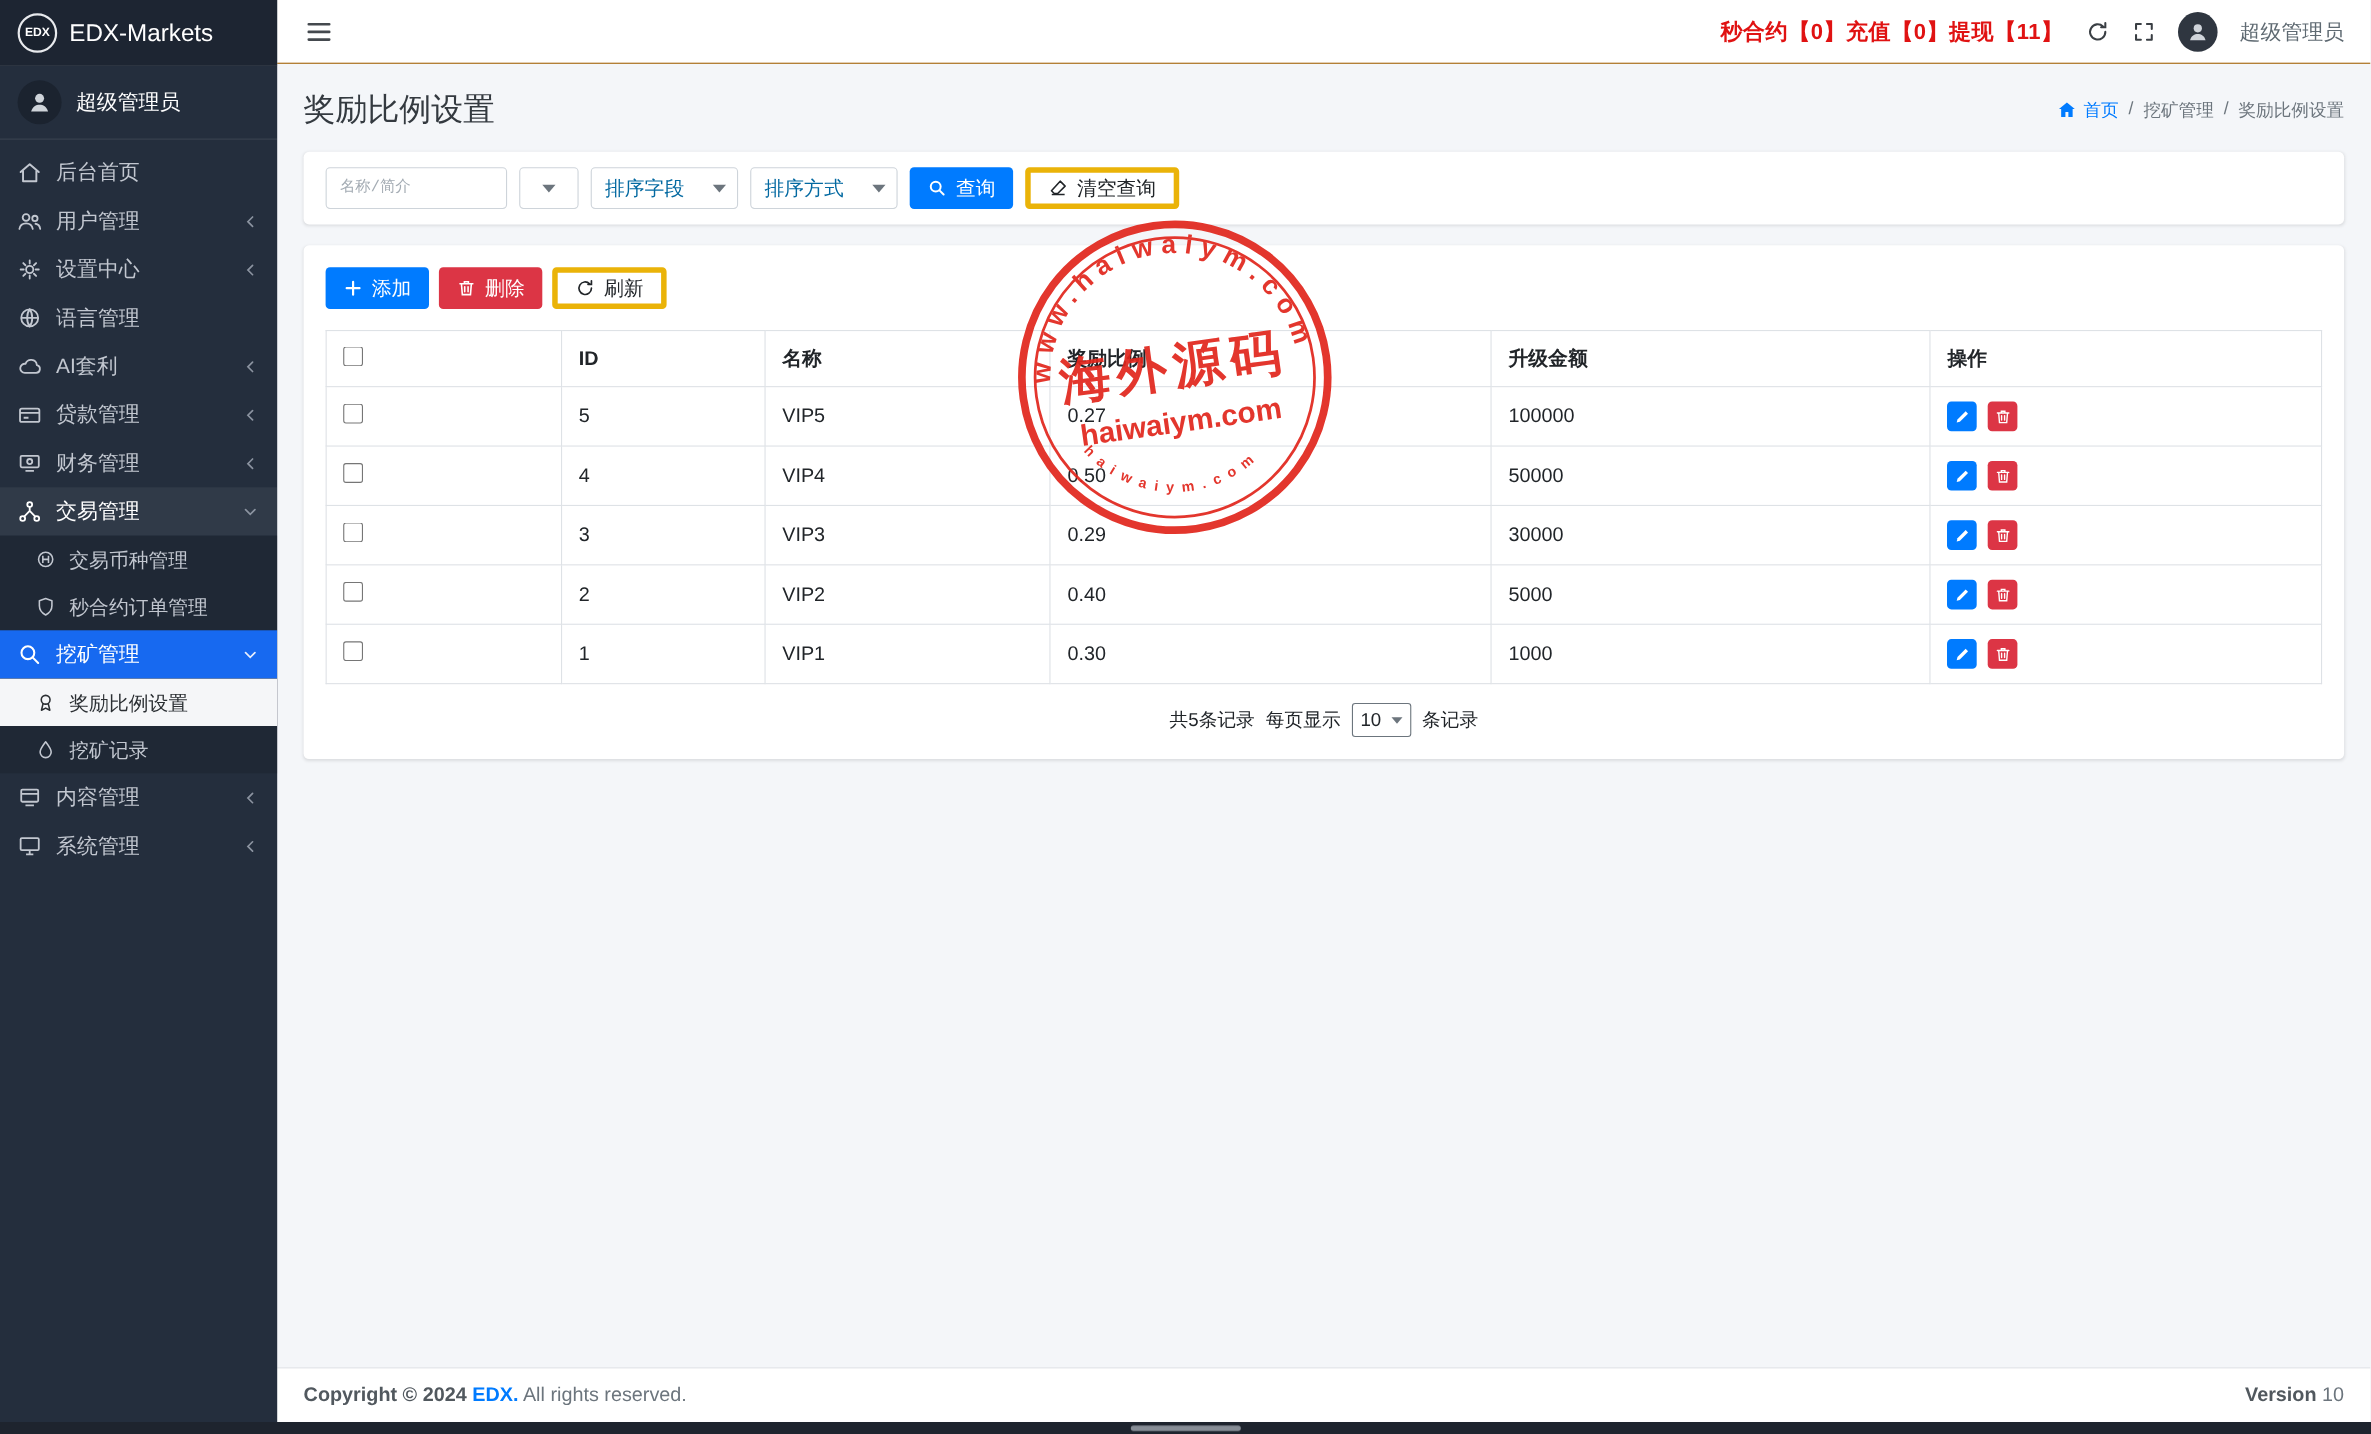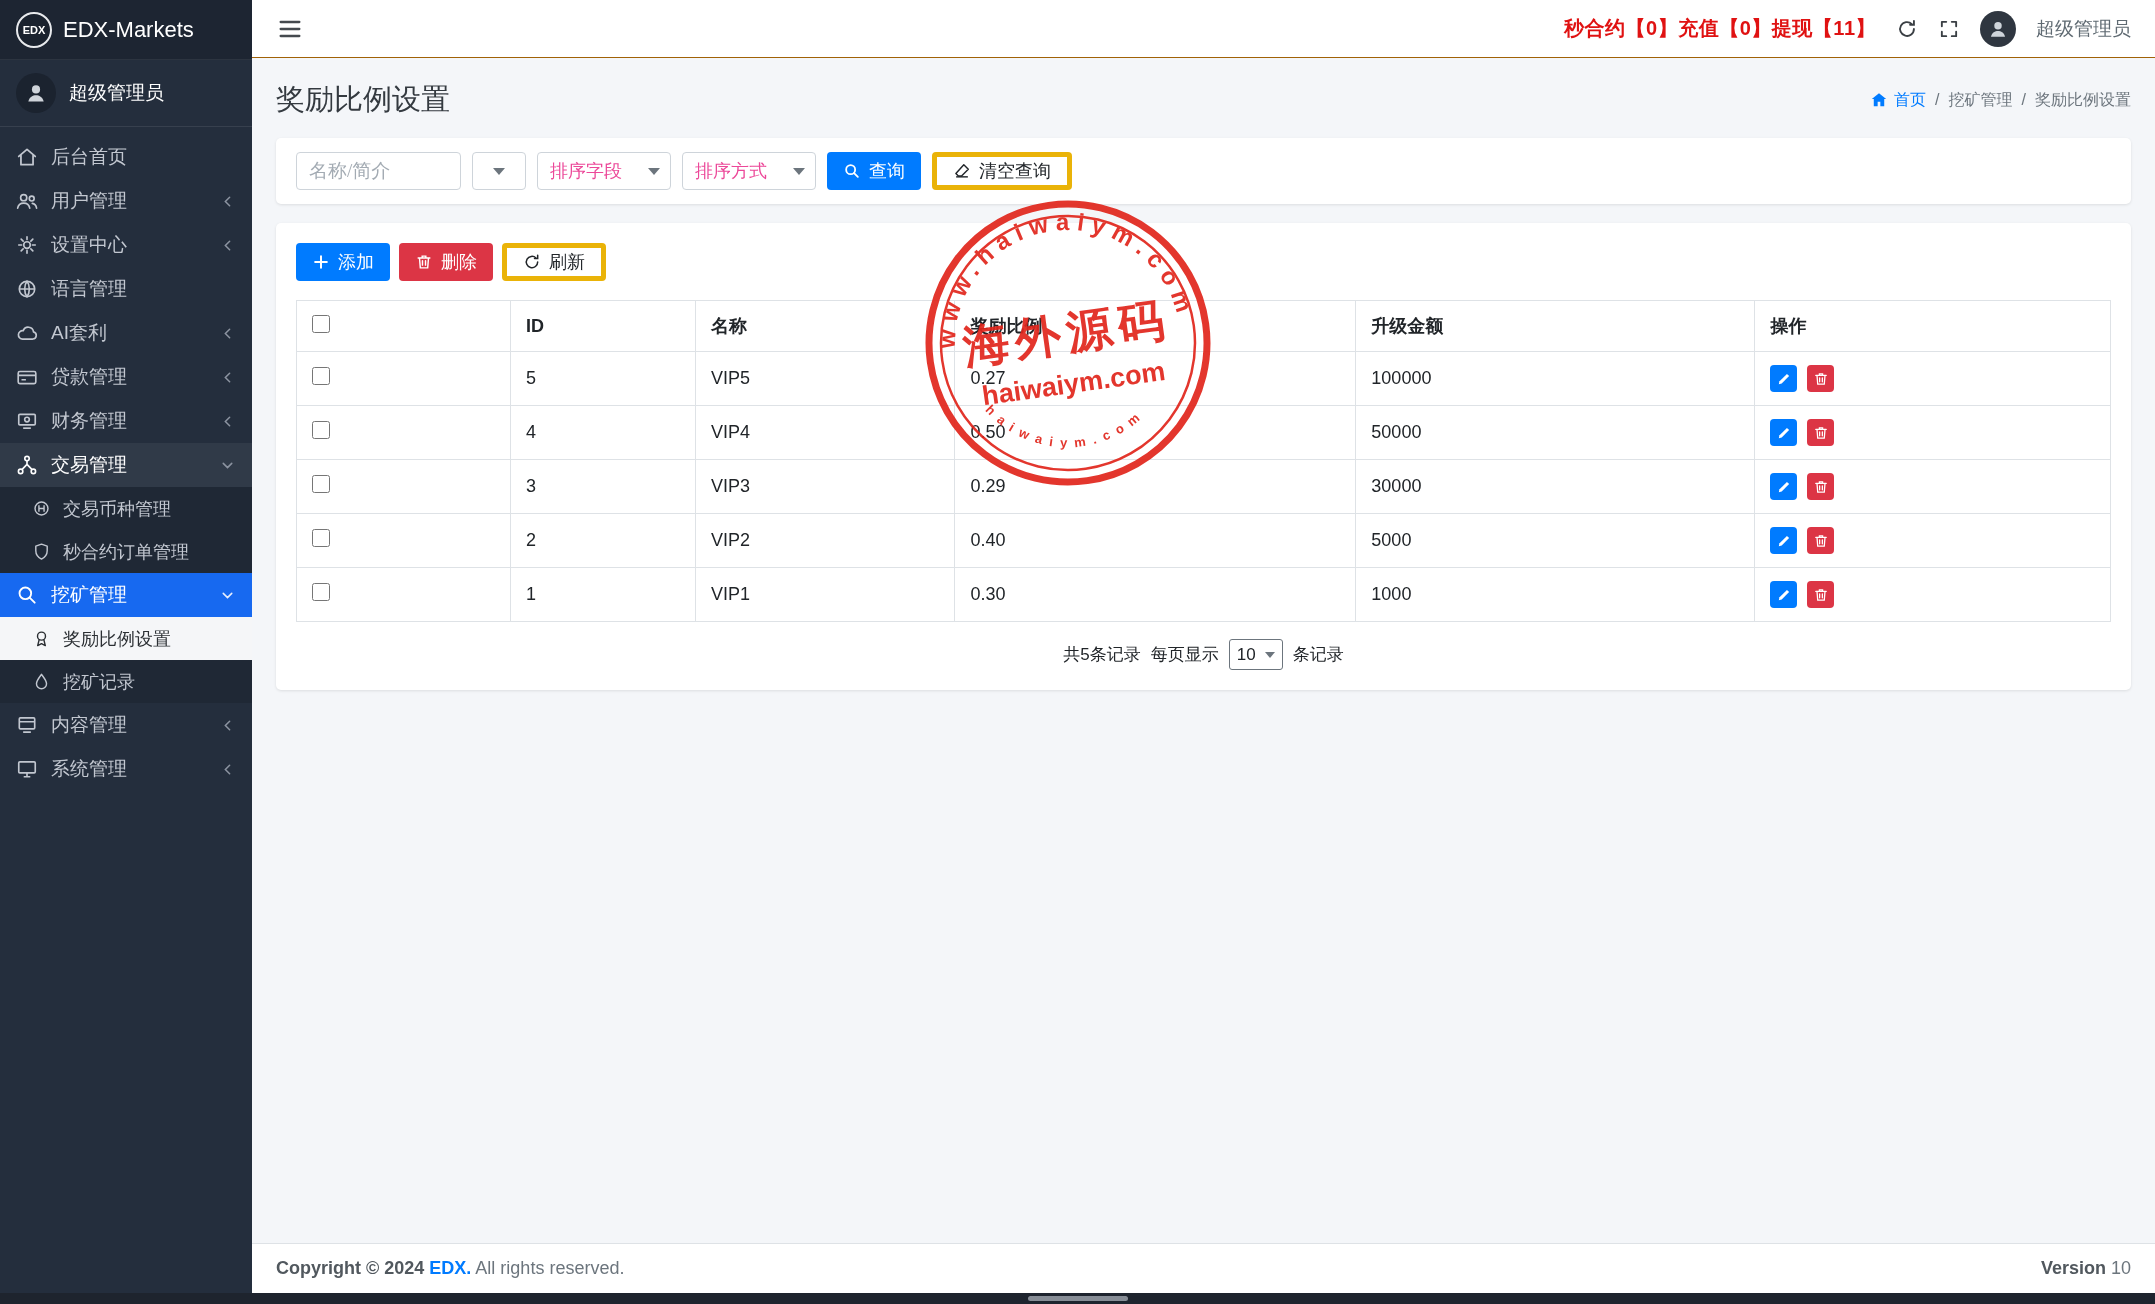--- a/index.html
+++ b/index.html
@@ -48,23 +48,23 @@
   .page-title { font-size: 29px; font-weight: 500; color: #343a40; }
   .breadcrumb { display: flex; align-items: center; gap: 9px; font-size: 16px; color: #6c757d; }
   .crumb-home { display: flex; align-items: center; gap: 6px; color: #007bff; cursor: pointer; }
   .crumb-home .ico { width: 18px; height: 18px; }
 
   .content { padding: 0 24px; }
   .card { background: #fff; border-radius: 5px; box-shadow: 0 1px 3px rgba(0,0,0,0.10); }
 
   
   .filter-card { display: flex; align-items: center; gap: 11px; padding: 14px 20px; margin-bottom: 19px; }
-  .f-input { width: 165px; height: 38px; border: 1px solid #ced4da; border-radius: 4px; padding: 0 12px; font-size: 19px; color: #495057; font-family: Liberation Serif, serif; outline: none; }
+  .f-input { width: 165px; height: 38px; border: 1px solid #ced4da; border-radius: 4px; padding: 0 12px; font-size: 14px; color: #495057; font-family: Liberation Mono, monospace; outline: none; }
   .f-input::placeholder { color: #a3abb3; }
-  .selbox { height: 38px; border: 1px solid #ced4da; border-radius: 4px; background: #fff; display: flex; align-items: center; justify-content: space-between; padding: 0 10px 0 12px; font-size: 18px; color: #ec4899; cursor: pointer; }
+  .selbox { height: 38px; border: 1px solid #ced4da; border-radius: 4px; background: #fff; display: flex; align-items: center; justify-content: space-between; padding: 0 10px 0 12px; font-size: 18px; color: #0369a1; cursor: pointer; }
   .selbox.mini { width: 54px; justify-content: center; padding: 0; }
   .selbox.sort { width: 134px; }
   .caret { width: 0; height: 0; border-left: 6px solid transparent; border-right: 6px solid transparent; border-top: 7px solid #6c757d; }
   .btn { height: 38px; border: none; border-radius: 4px; display: inline-flex; align-items: center; gap: 8px; font-size: 18px; padding: 0 16px; cursor: pointer; font-family: inherit; }
   .btn .bico { width: 18px; height: 18px; }
   .btn-primary { background: #007bff; color: #fff; }
   .btn-danger { background: #dc3545; color: #fff; }
   .btn-light { background: #fff; color: #212529; border: 5px solid #eab308; }
 
   

